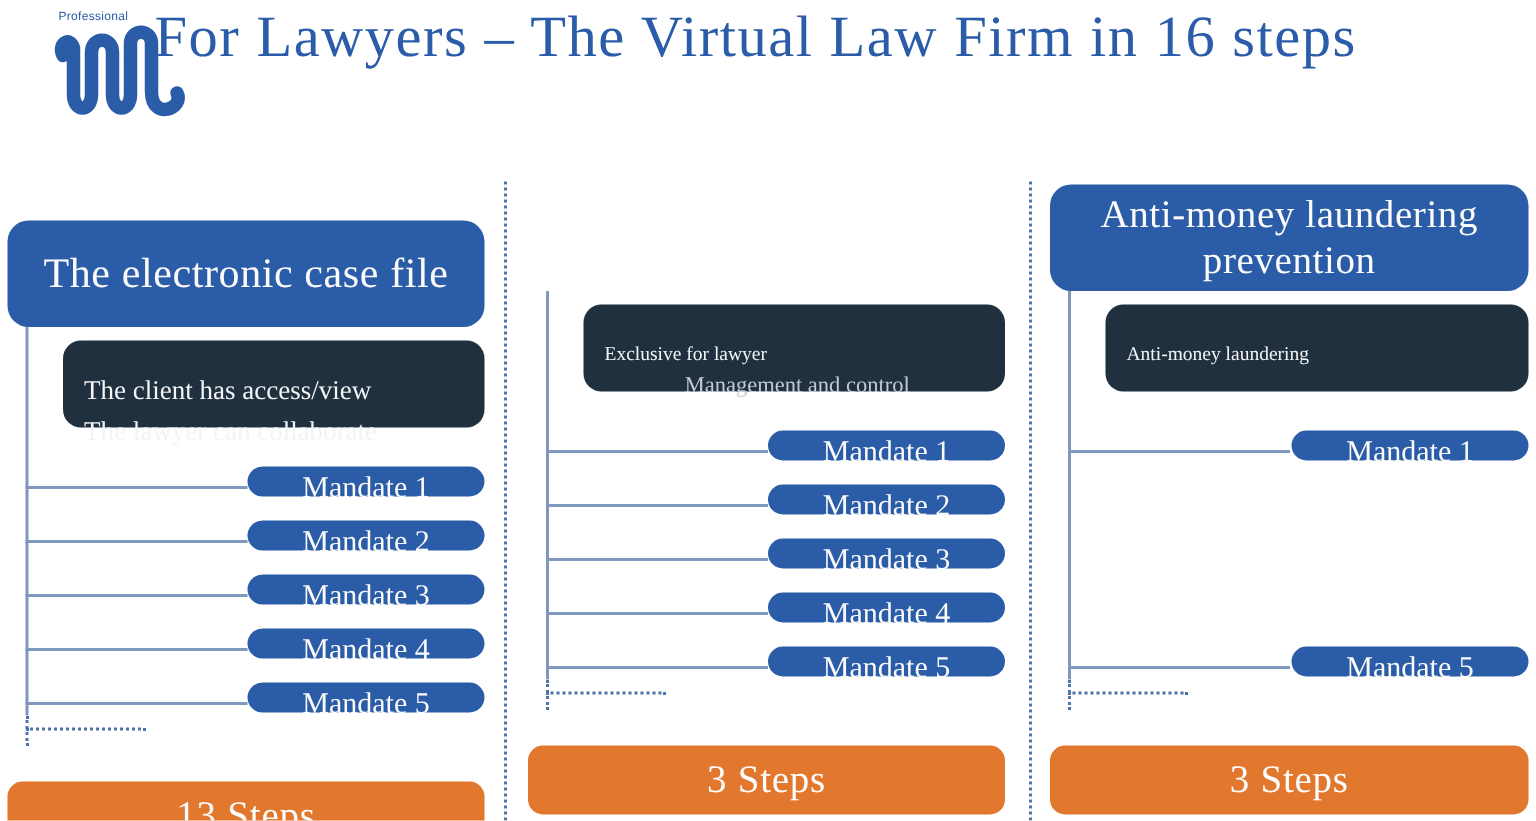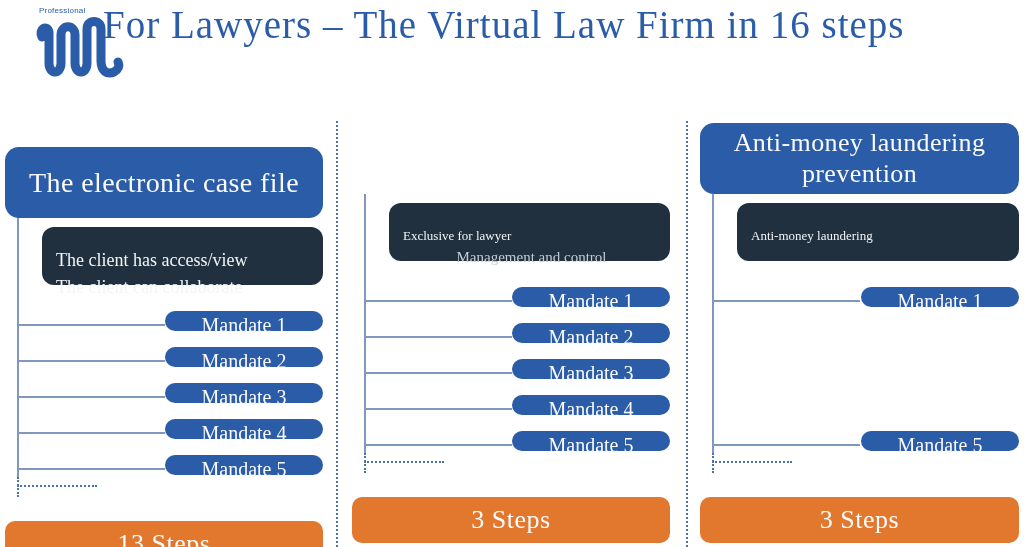--- a/index.html
+++ b/index.html
@@ -66,21 +66,21 @@
 
   <div class="divider" style="left:336px"></div>
   <div class="divider" style="left:686px"></div>
 
   <main id="columns">
       <div class="column" style="left: 5px; width: 318px; margin-top: 24px;">
         <div class="col-header"><div>The electronic case file</div></div>
         <div class="v-line"></div>
         <div class="note">
           <div class="note-line">The client has access/view</div>
-          <div class="note-line">The client can collaborate</div>
+          <div class="note-line">The lawyer can collaborate</div>
         </div>
         <div class="connector" style="top: 177px;"></div>
         <div class="mandate" style="top: 164px;">Mandate 1</div>
         <div class="connector" style="top: 213px;"></div>
         <div class="mandate" style="top: 200px;">Mandate 2</div>
         <div class="connector" style="top: 249px;"></div>
         <div class="mandate" style="top: 236px;">Mandate 3</div>
         <div class="connector" style="top: 285px;"></div>
         <div class="mandate" style="top: 272px;">Mandate 4</div>
         <div class="connector" style="top: 321px;"></div>

